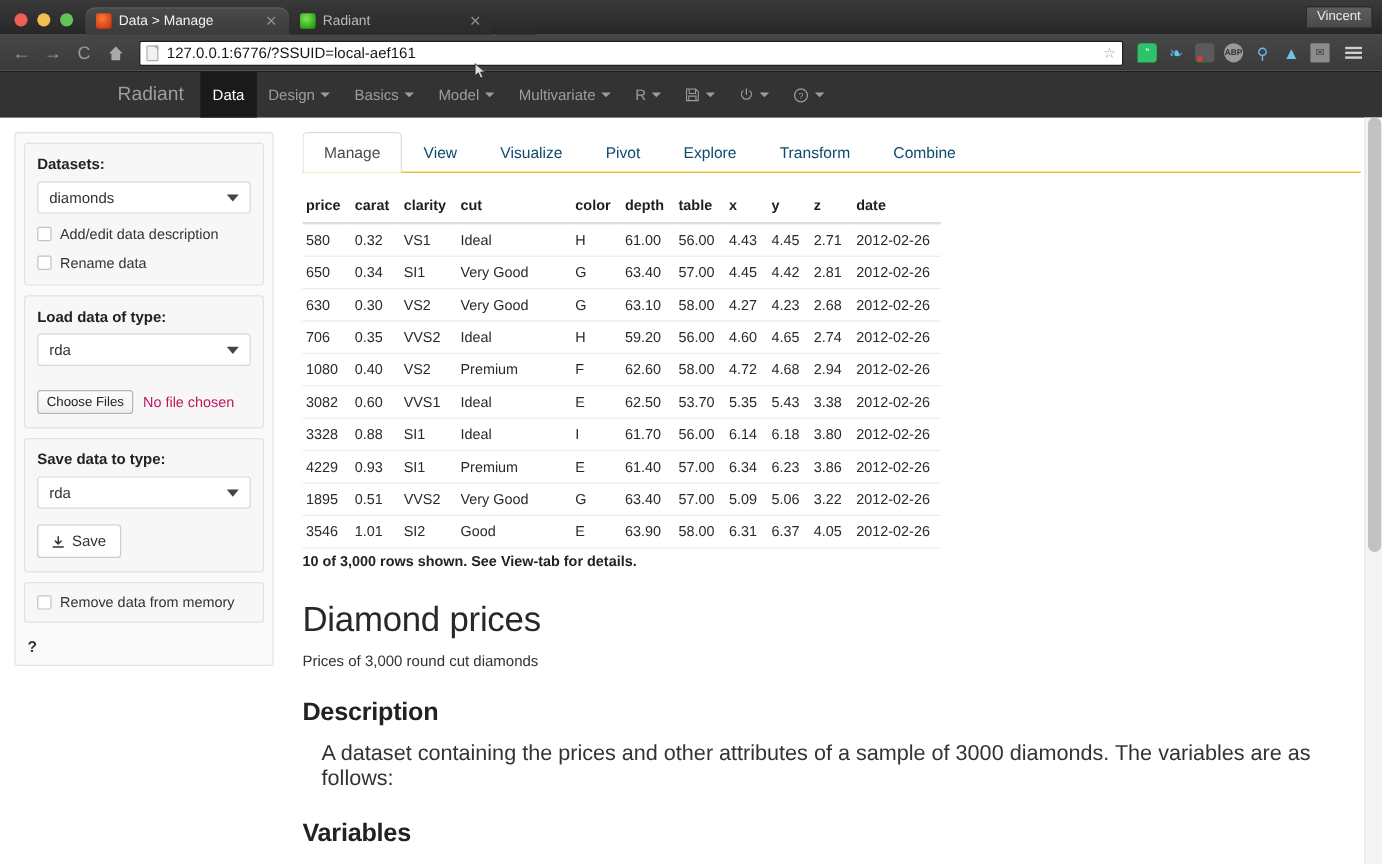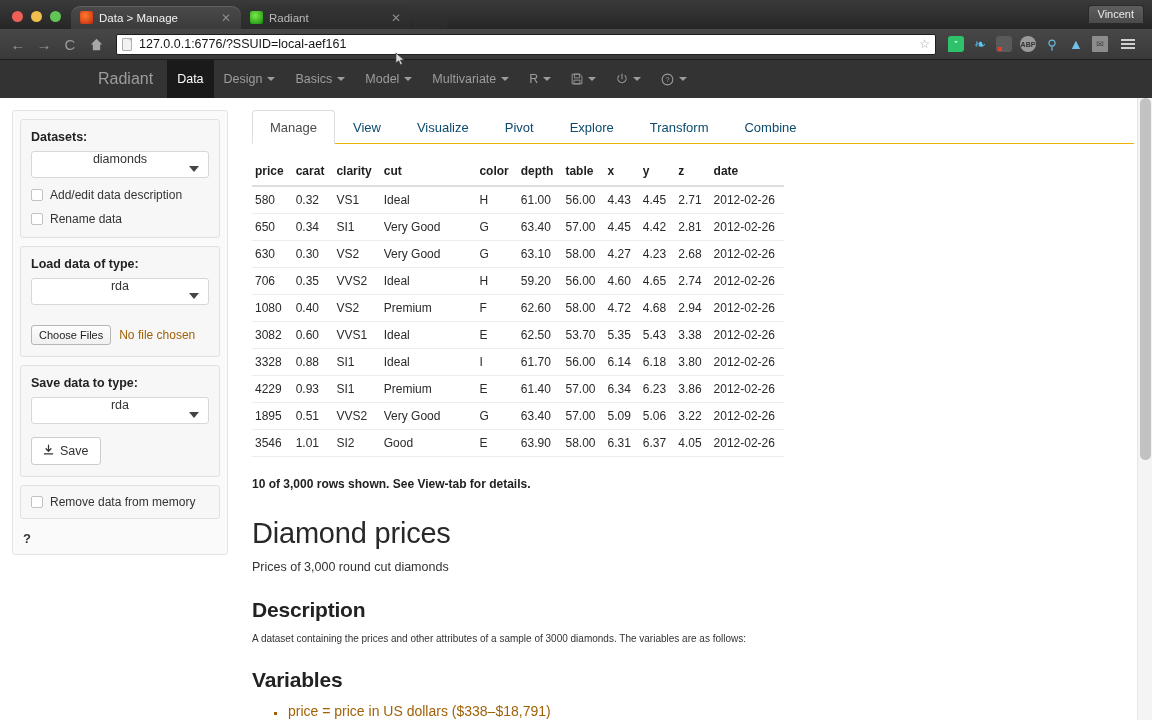--- a/index.html
+++ b/index.html
@@ -198,21 +198,20 @@
     height: 27px;
     background: #fff;
     border: 1px solid #d8d8d8;
     border-radius: 3px;
     display: flex;
     align-items: center;
     padding: 0 9px;
     font-size: 12.5px;
     color: #333;
     position: relative;
-    flex-direction: column;
   }
   .select .arrow {
     margin-left: auto;
     width: 0; height: 0;
     border-left: 5px solid transparent;
     border-right: 5px solid transparent;
     border-top: 6px solid #444;
   }
   .check-row {
     display: flex; align-items: center; gap: 7px;
@@ -228,24 +227,24 @@
   }
   .file-row { display: flex; align-items: center; gap: 8px; margin-top: 20px; }
   .btn-file {
     font-size: 11px;
     border: 1px solid #b6b6b6;
     background: linear-gradient(#fdfdfd,#f0f0f0);
     border-radius: 3px;
     padding: 3px 7px;
     color: #222;
   }
-  .file-none { font-size: 12px; color: #a16207; }
+  .file-none { font-size: 12px; color: #be185d; }
   .btn-save {
     margin-top: 13px;
-    display: inline-flex; align-items: flex-start; gap: 6px;
+    display: inline-flex; align-items: flex-end; gap: 6px;
     font-size: 12.5px;
     border: 1px solid #ccc;
     background: #fff;
     border-radius: 3px;
     padding: 6px 11px;
     color: #333;
   }
   .help-q { font-size: 13px; font-weight: bold; color: #333; padding: 4px 0 0 10px; }
 
   
@@ -288,38 +287,38 @@
     color: #2a2a2a;
     padding: 6px 9px 6px 3px;
     border-bottom: 1px solid #ececec;
     white-space: nowrap;
   }
   table.dt th.colcut, table.dt td.colcut { padding-right: 36px; }
   .rows-note {
     font-size: 12px;
     font-weight: bold;
     color: #222;
-    margin-top: 20px;
+    margin-top: 4px;
   }
   h1.doc {
     font-size: 29px;
     font-weight: normal;
     color: #282828;
     margin-top: 26px;
     letter-spacing: -.2px;
   }
   .doc-sub { font-size: 12.5px; color: #333; margin-top: 10px; }
   h2.doc {
     font-size: 21px;
     font-weight: bold;
     color: #222;
     margin-top: 24px;
     letter-spacing: -.2px;
   }
-  .doc-p { font-size: 10px; color: #333; margin-top: 11px; }
+  .doc-p { font-size: 18px; color: #333; margin-top: 11px; margin-left: 16px; }
   ul.vars { margin-top: 11px; padding-left: 34px; }
   ul.vars li {
     font-size: 14px;
     color: #a16207;
     line-height: 16.5px;
     margin-bottom: 0;
     list-style: square;
     padding-left: 2px;
   }
   ul.vars li::marker { font-size: 9px; }

